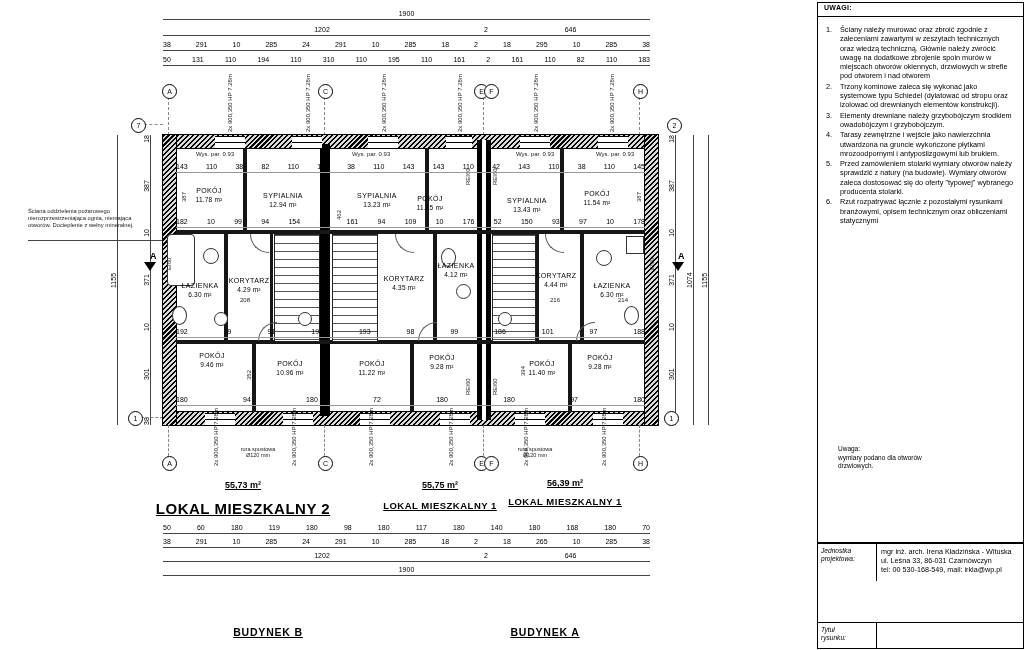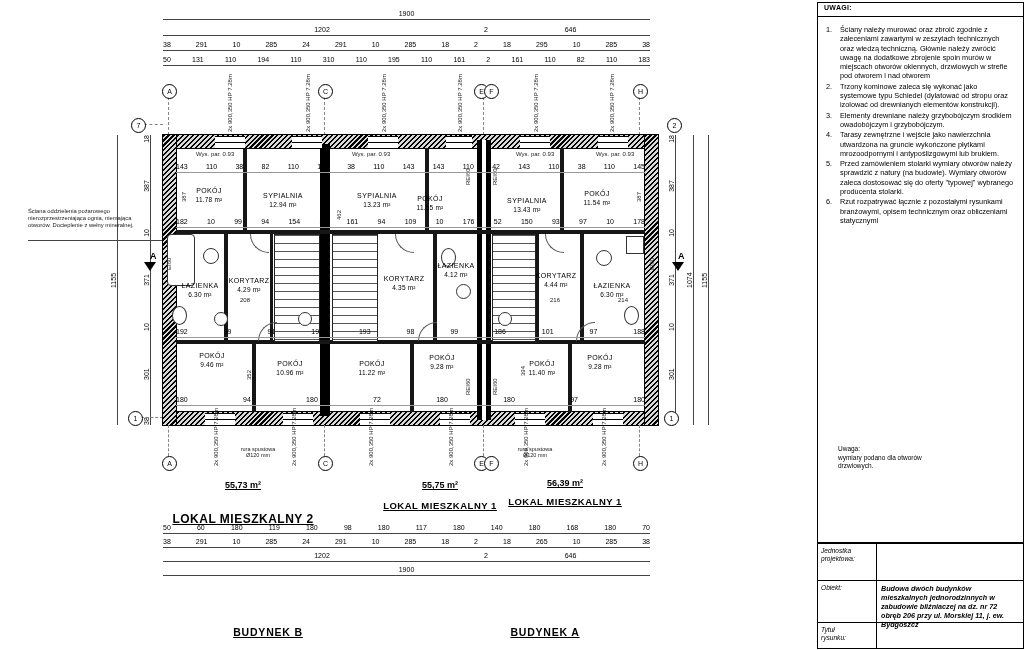--- a/index.html
+++ b/index.html
@@ -270,21 +270,21 @@
   <div class="vtx" style="left:601px;top:428px;height:38px">2x 900,350 HP  7.28m</div>
 
   <div class="tiny" style="left:228px;top:446px;width:60px;text-align:center;white-space:pre-line;font-size:5.5px">rura spustowa
 Ø120 mm</div>
   <div class="tiny" style="left:505px;top:446px;width:60px;text-align:center;white-space:pre-line;font-size:5.5px">rura spustowa
 Ø120 mm</div>
 
   <div class="big" style="left:243px;top:480px;font-size:9px">55,73 m²</div>
   <div class="big" style="left:440px;top:480px;font-size:9px">55,75 m²</div>
   <div class="big" style="left:565px;top:478px;font-size:9px">56,39 m²</div>
-  <div class="big" style="left:243px;top:512px;font-size:12px;letter-spacing:.5px">LOKAL MIESZKALNY 2</div>
+  <div class="big" style="left:243px;top:500px;font-size:15px;letter-spacing:.5px">LOKAL MIESZKALNY 2</div>
   <div class="big" style="left:440px;top:500px;font-size:9.5px;letter-spacing:.5px">LOKAL MIESZKALNY 1</div>
   <div class="big" style="left:565px;top:496px;font-size:9.5px;letter-spacing:.5px">LOKAL MIESZKALNY 1</div>
 
   <div class="dr" style="left:163px;top:524px;width:487px">50 60 180 119 180 98 180 117 180 140 180 168 180 70</div>
   <div class="dr" style="left:163px;top:538px;width:487px">38 291 10 285 24 291 10 285 18 2 18 265 10 285 38</div>
   <div class="dc" style="left:163px;top:552px;width:318px">1202</div>
   <div class="dc" style="left:481px;top:552px;width:10px">2</div>
   <div class="dc" style="left:491px;top:552px;width:159px">646</div>
   <div class="dc" style="left:163px;top:566px;width:487px">1900</div>
 
@@ -320,24 +320,25 @@
           <span>Rzut rozpatrywać łącznie z pozostałymi rysunkami branżowymi, opisem technicznym oraz obliczeniami statycznymi</span>
         </div>
       <div class="p-uwaga">Uwaga:
 wymiary  podano dla otworów
 drzwiowych.</div>
     </div>
 
     <div class="tbrow" style="top:540px;height:37px">
       <div class="tblab">Jednostka
 projektowa:</div>
-    </div>
-    <div class="tbrow" style="top:577px;height:42px">
-      <div class="tblab">Obiekt:</div>
-      <div class="tbval" style="font-weight:bold;font-style:italic">Budowa dwóch budynków mieszkalnych jednorodzinnych  w zabudowie bliźniaczej na dz. nr 72 obręb 206 przy ul. Morskiej 11,  j. ew.  Bydgoszcz</div>
+      <div class="tbval">
+        <div>mgr inż. arch. Irena Kładzińska - Wituska</div>
+        <div>ul. Leśna 33, 86-031 Czarnówczyn</div>
+        <div>tel: 00 530-168-549, mail: irkla@wp.pl</div>
+      </div>
     </div>
     <div class="tbrow" style="top:619px;height:26px">
       <div class="tblab">Tytuł
 rysunku:</div>
     </div>
   </div>
 
 </div>
 
 </body></html>

